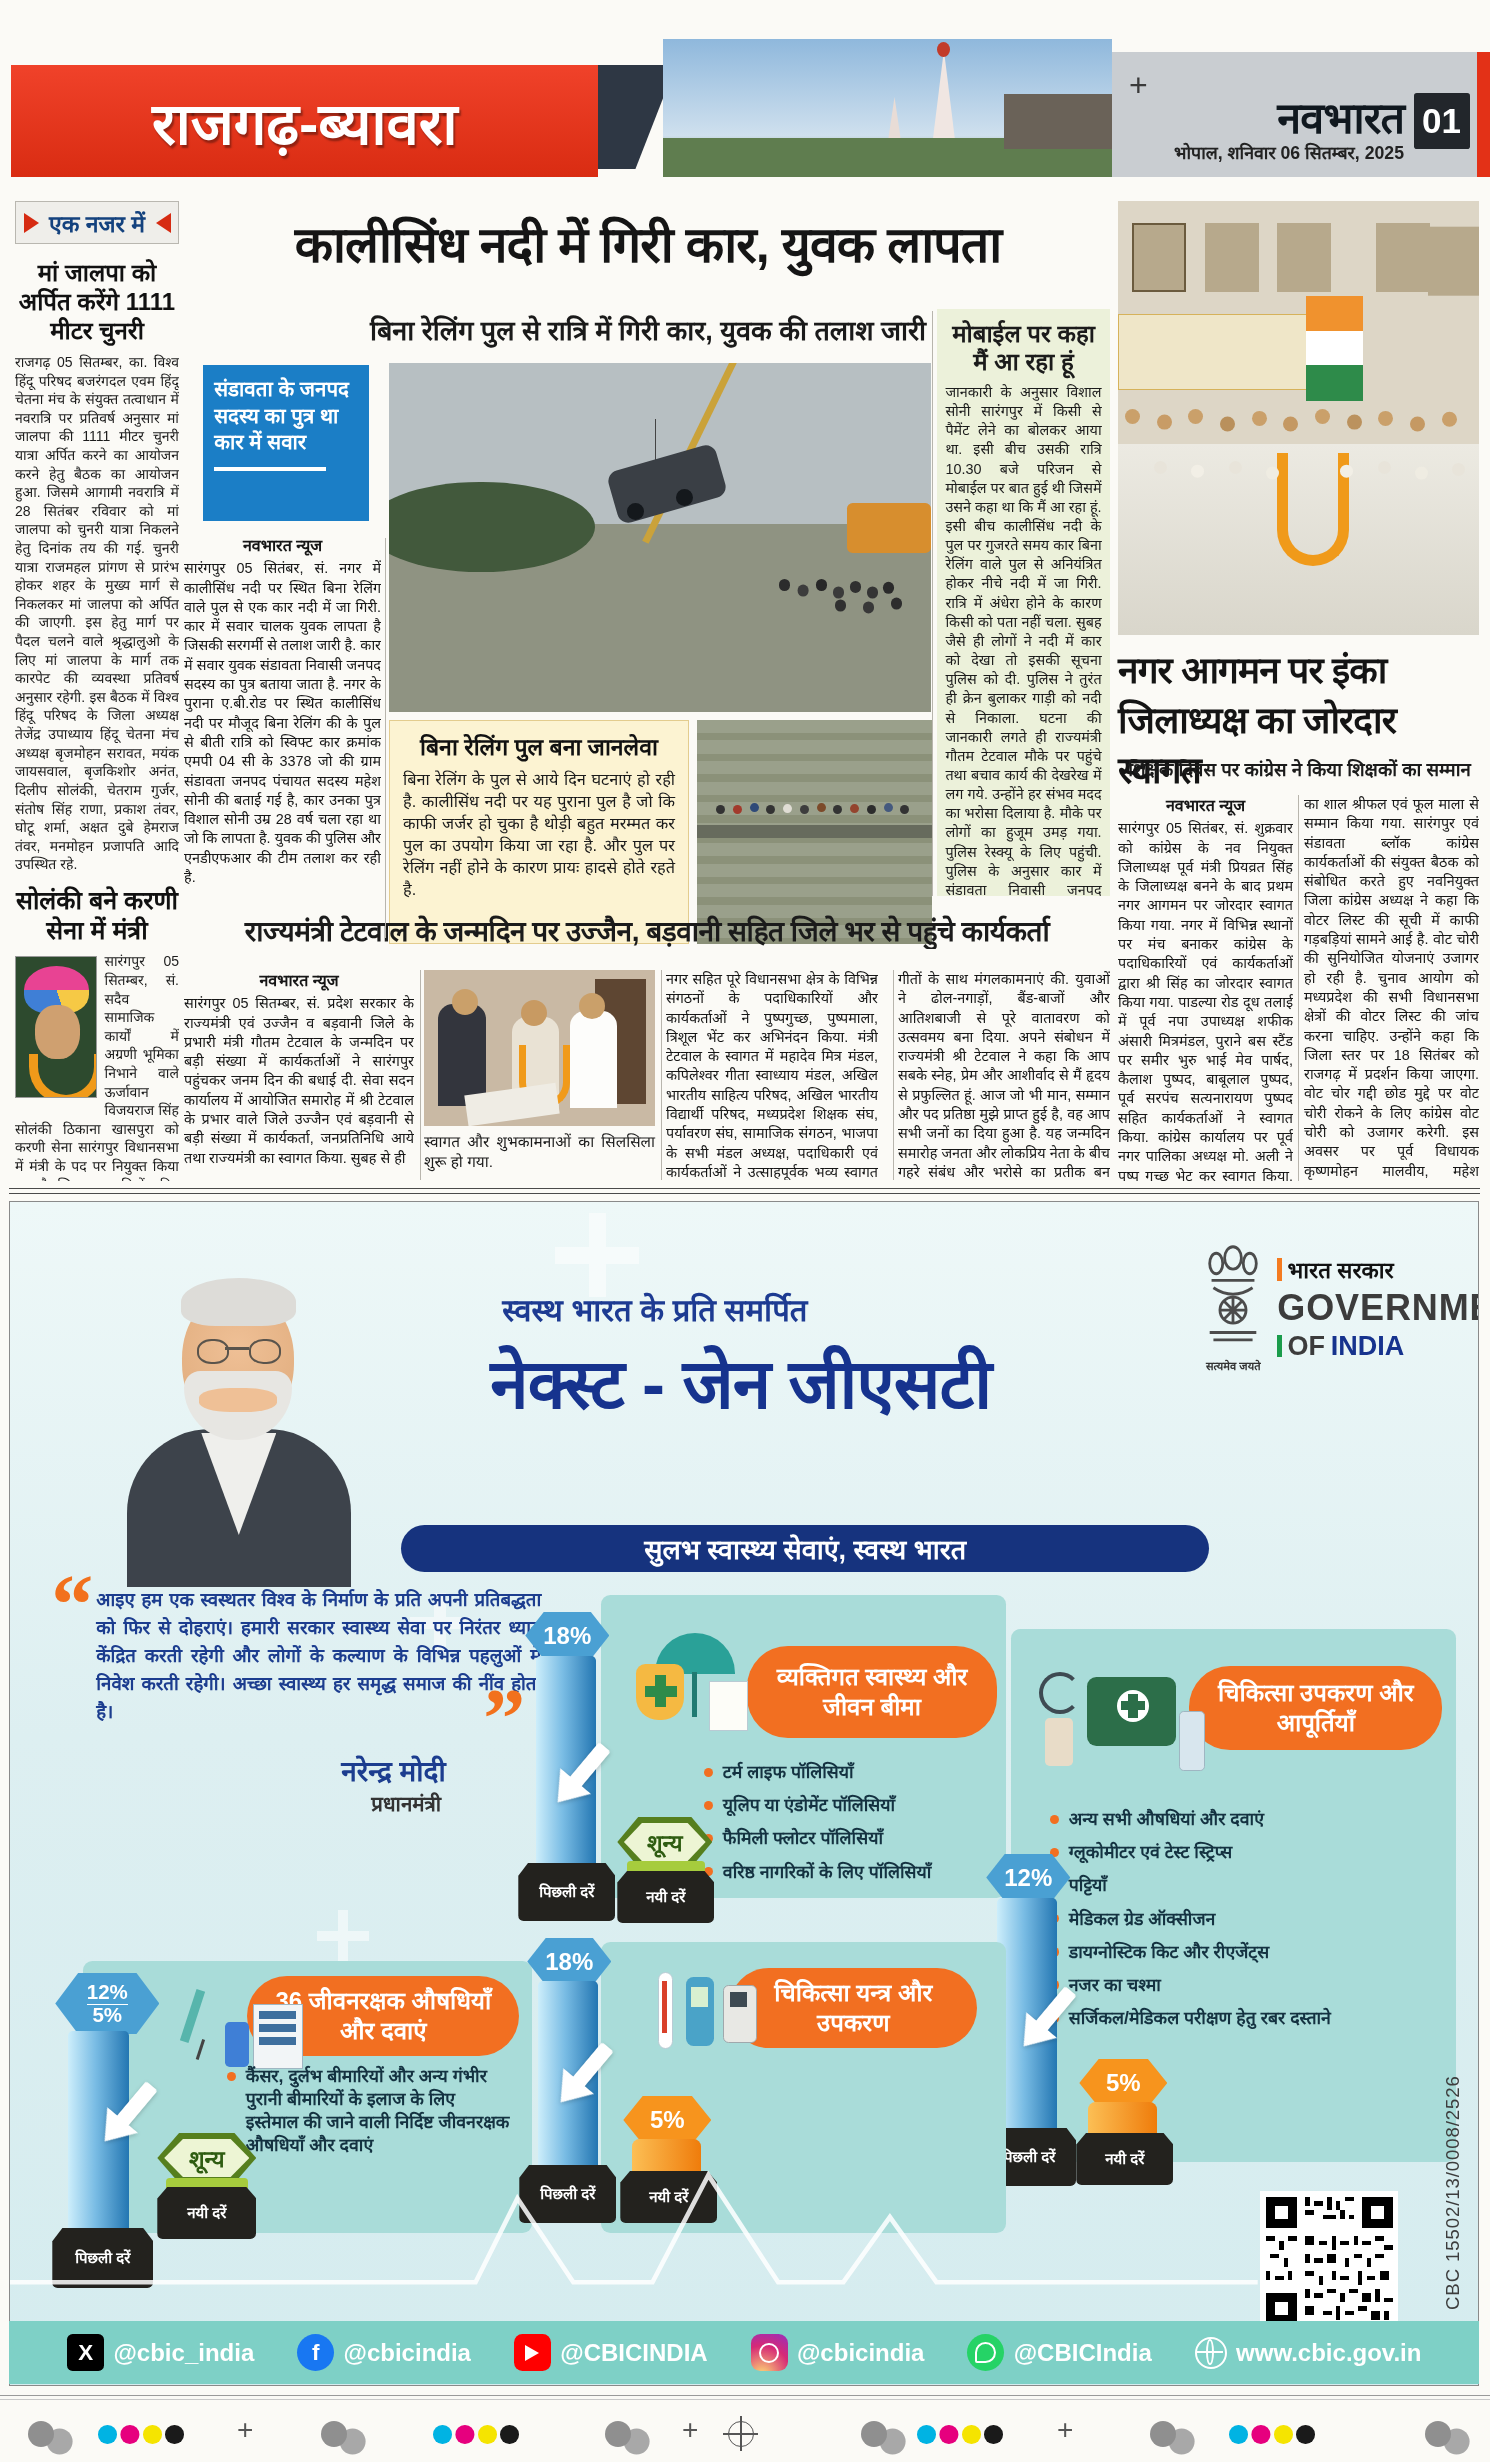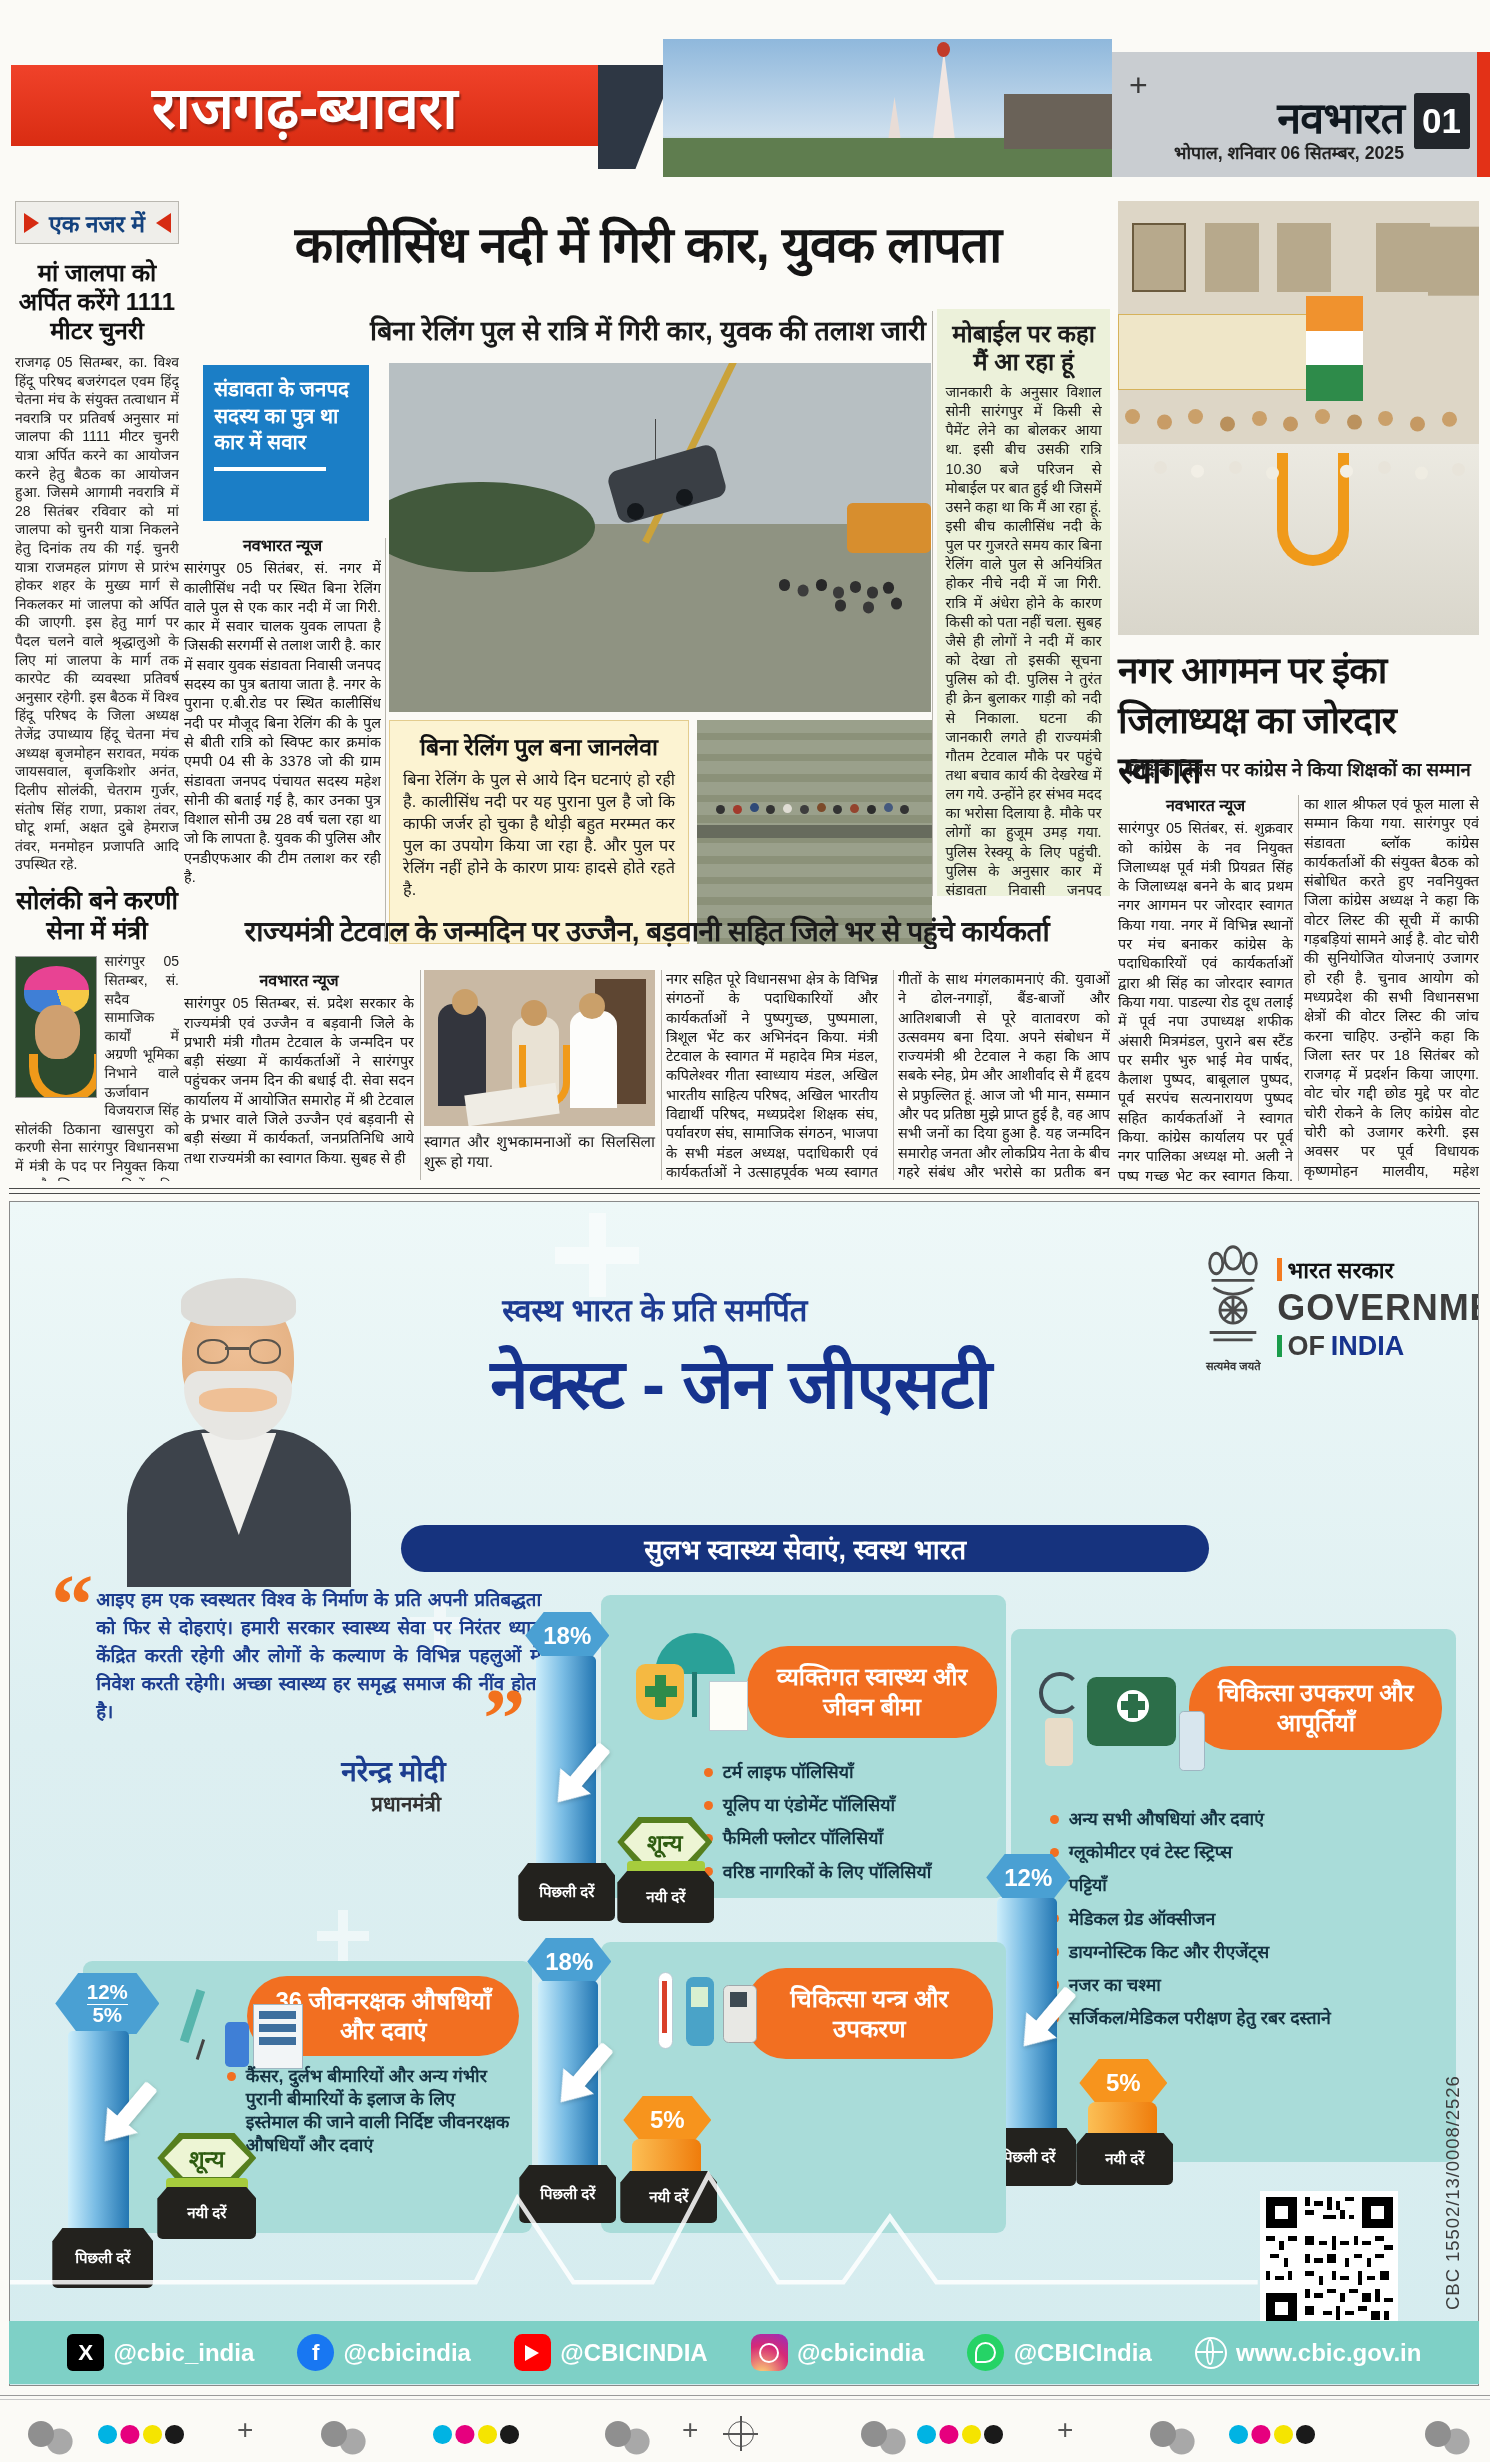--- a/index.html
+++ b/index.html
@@ -1,20 +1,20 @@
 <!DOCTYPE html>
 <html style="font-size:15px"><head>
 <meta charset="utf-8">
 <style>
   html,body{margin:0;padding:0;background:#ffffff;}
   .page{position:relative;width:1490px;height:2462px;background:#fbfaf6;overflow:hidden;
         font-family:"Liberation Sans",sans-serif;color:#1b1b1b;}
   .ab{position:absolute;}
   
-  .hdr-red{left:11.2px;top:65px;width:587px;height:81px;background:linear-gradient(#f0422a,#d92c12);
+  .hdr-red{left:11.2px;top:65px;width:587px;height:112px;background:linear-gradient(#f0422a,#d92c12);
            display:flex;align-items:center;justify-content:center;}
   .hdr-red span{color:#fff;font-size:58px;font-weight:900;text-shadow:1.9px 2.8px 1.9px rgba(0,0,0,.35);}
   .hdr-notch{left:598px;top:65px;width:78px;height:104px;background:#2e3744;
              clip-path:polygon(0 0,100% 0,48% 100%,0 100%);}
   .hdr-orange{left:652px;top:65px;width:43px;height:104px;background:#e87b28;
              clip-path:polygon(30% 0,100% 0,100% 100%,62% 100%);}
   .ph{position:absolute;overflow:hidden;background:#cfd3cc;}
   .mast{left:1112px;top:52px;width:365px;height:125px;background:#c9cdd1;}
   .mast-plus{position:absolute;left:17px;top:15px;font-size:32px;color:#3a3a3a;font-weight:400;}
   .paper{position:absolute;right:73px;top:35px;font-size:43px;font-weight:900;color:#10181f;letter-spacing:-0.9px;}
@@ -398,21 +398,21 @@
         <div class="sh"></div>
         <div class="hd"></div>
       </div>
     <div class="hexb hex-gr-o" style="left:147px;top:931px;width:99px;height:50px">
         <div class="hex-gr-i">शून्य</div>
       </div>
     <div class="slab" style="left:156px;top:976px;width:82px;height:13px"></div>
     <div class="ped" style="left:147px;top:985px;width:99px;height:52px">नयी दरें</div>
 
     <div class="card" style="left:591px;top:740px;width:405px;height:291px">
-      <div class="pill" style="right:13px;top:26px;width:248px;height:91px">चिकित्सा यन्त्र और उपकरण</div>
+      <div class="pill" style="right:29px;top:26px;width:248px;height:80px">चिकित्सा यन्त्र और उपकरण</div>
       <div class="ab" style="left:51px;top:26px;width:112px;height:102px">
         <div class="ab" style="left:5.6px;top:3.7px;width:13px;height:75px;background:#fff;border:1.9px solid #b9cbd4;border-radius:7.5px"></div>
         <div class="ab" style="left:10.2px;top:13px;width:4.7px;height:52px;background:#d9402a"></div>
         <div class="ab" style="left:34px;top:9.3px;width:28px;height:69px;background:#4aa3c8;border-radius:7.5px"></div>
         <div class="ab" style="left:39px;top:18.6px;width:17px;height:20.5px;background:#d8f0d0"></div>
         <div class="ab" style="left:71px;top:17px;width:32px;height:56px;background:#e8e8e4;border:1.9px solid #9fa8ac;border-radius:5.6px"></div>
         <div class="ab" style="left:78px;top:24px;width:17px;height:15px;background:#3e4a52"></div>
       </div>
     </div>
     <div class="hexb hex-blue" style="left:517px;top:736px;width:84px;height:47px">18%</div>

